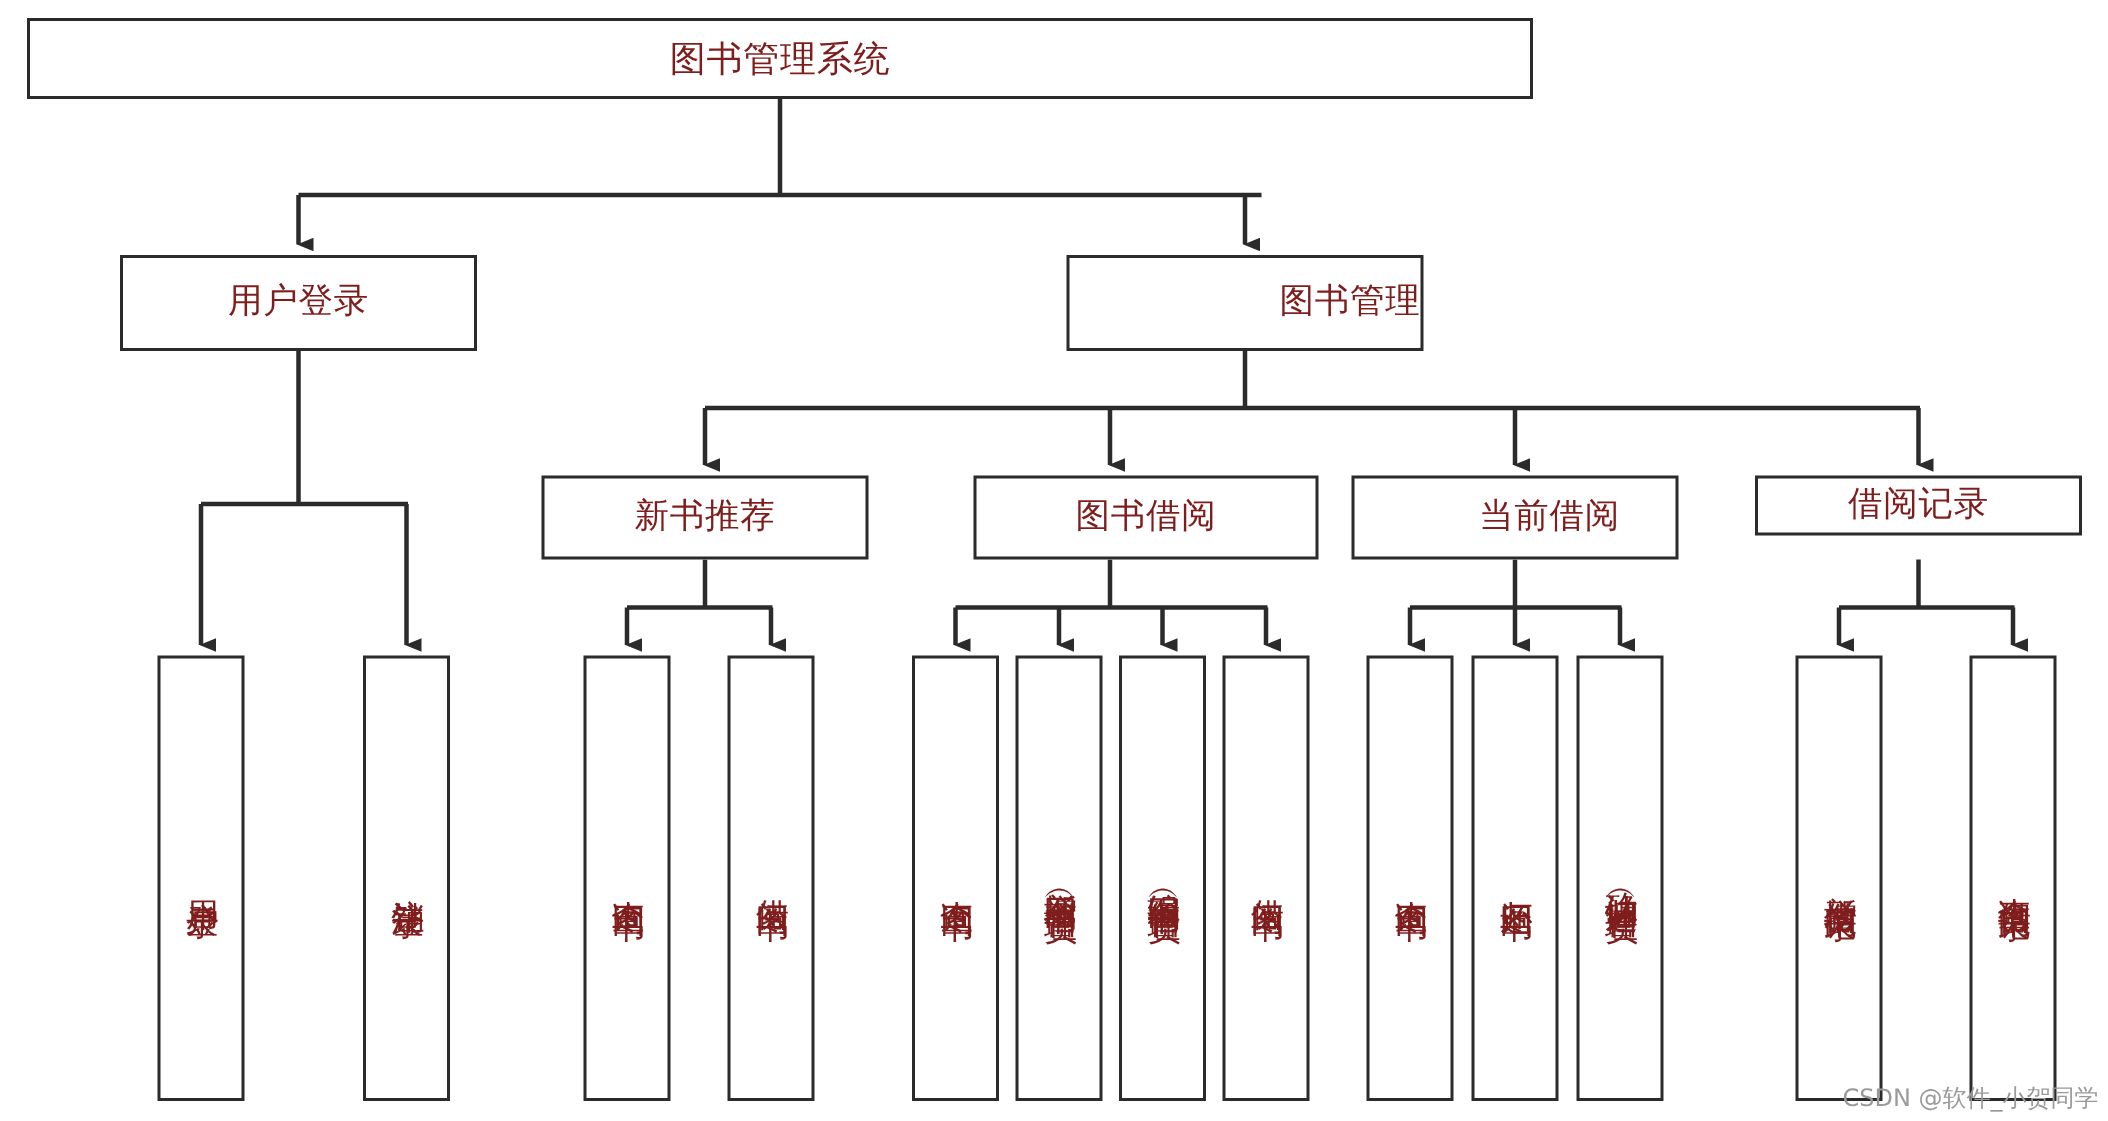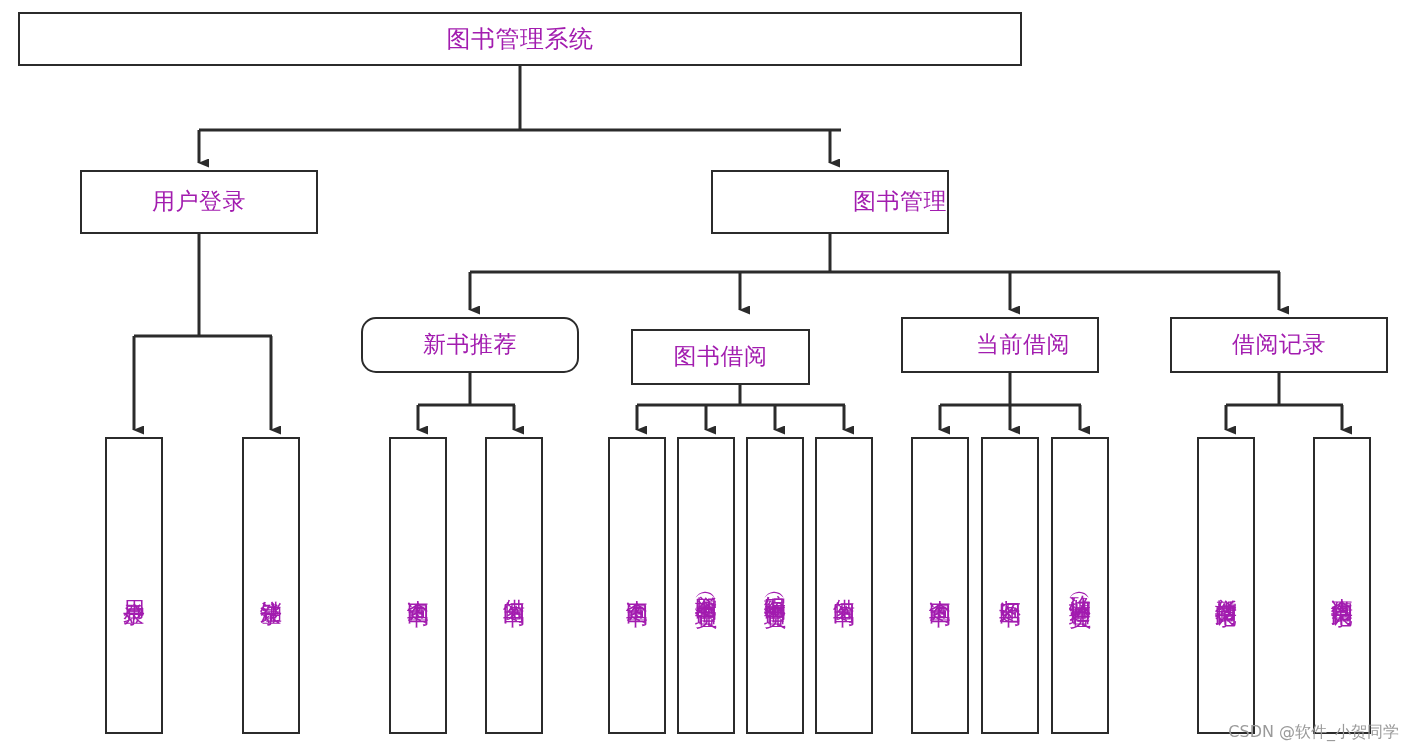--- a/index.html
+++ b/index.html
@@ -29,21 +29,21 @@
     pointer-events: none;
   }
   .node {
     position: absolute;
     box-sizing: border-box;
     background: #ffffff;
     border: 2px solid #2b2b2b;
     display: flex;
     align-items: center;
     justify-content: center;
-    color: #a21caf;
+    color: #7f1d1d;
   }
   .node-label {
     display: block;
     text-align: center;
     line-height: 1.12;
     letter-spacing: 0.5px;
   }
   
   .node.horizontal .node-label {
     writing-mode: horizontal-tb;
@@ -134,30 +134,30 @@
     <span class="node-label">图书管理系统</span>
   </div>
 
   <div class="node horizontal" style="left:80px; top:170px; width:238px; height:64px;">
     <span class="node-label">用户登录</span>
   </div>
   <div class="node horizontal" style="left:711px; top:170px; width:238px; height:64px;justify-content:flex-end;">
     <span class="node-label">图书管理</span>
   </div>
 
-  <div class="node horizontal" style="left:361px; top:317px; width:218px; height:56px;border-radius:15px;">
+  <div class="node horizontal" style="left:361px; top:317px; width:218px; height:56px;">
     <span class="node-label">新书推荐</span>
   </div>
-  <div class="node horizontal" style="left:631px; top:317px; width:179px; height:56px;margin-top:12px;">
+  <div class="node horizontal" style="left:649px; top:317px; width:230px; height:56px;">
     <span class="node-label">图书借阅</span>
   </div>
-  <div class="node horizontal" style="left:901px; top:317px; width:198px; height:56px;padding-left:46px;">
+  <div class="node horizontal" style="left:901px; top:317px; width:218px; height:56px;padding-left:46px;">
     <span class="node-label">当前借阅</span>
   </div>
-  <div class="node horizontal" style="left:1170px; top:317px; width:218px; height:56px;">
+  <div class="node horizontal" style="left:1170px; top:317px; width:218px; height:40px;">
     <span class="node-label">借阅记录</span>
   </div>
 
   <div class="node vertical" style="left:105px; top:437px; width:58px; height:297px;">
     <span class="node-label">用户登录</span>
   </div>
   <div class="node vertical" style="left:242px; top:437px; width:58px; height:297px;">
     <span class="node-label">注销登录</span>
   </div>
 

